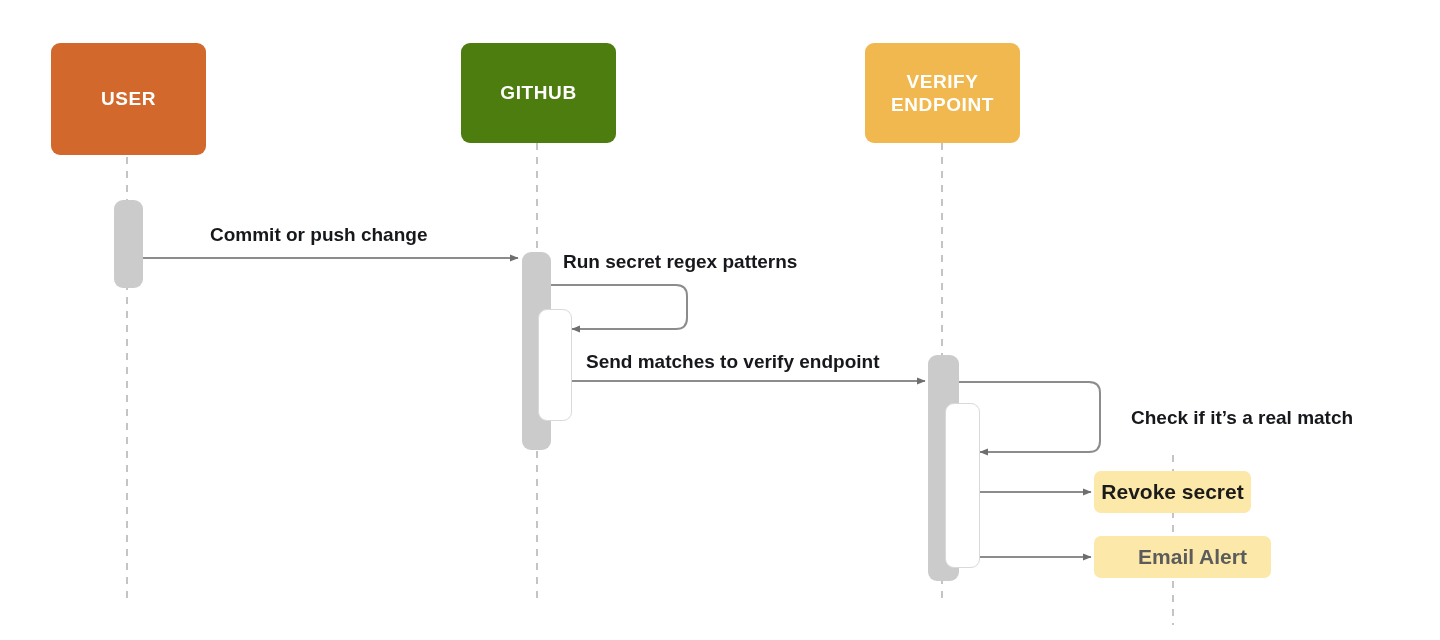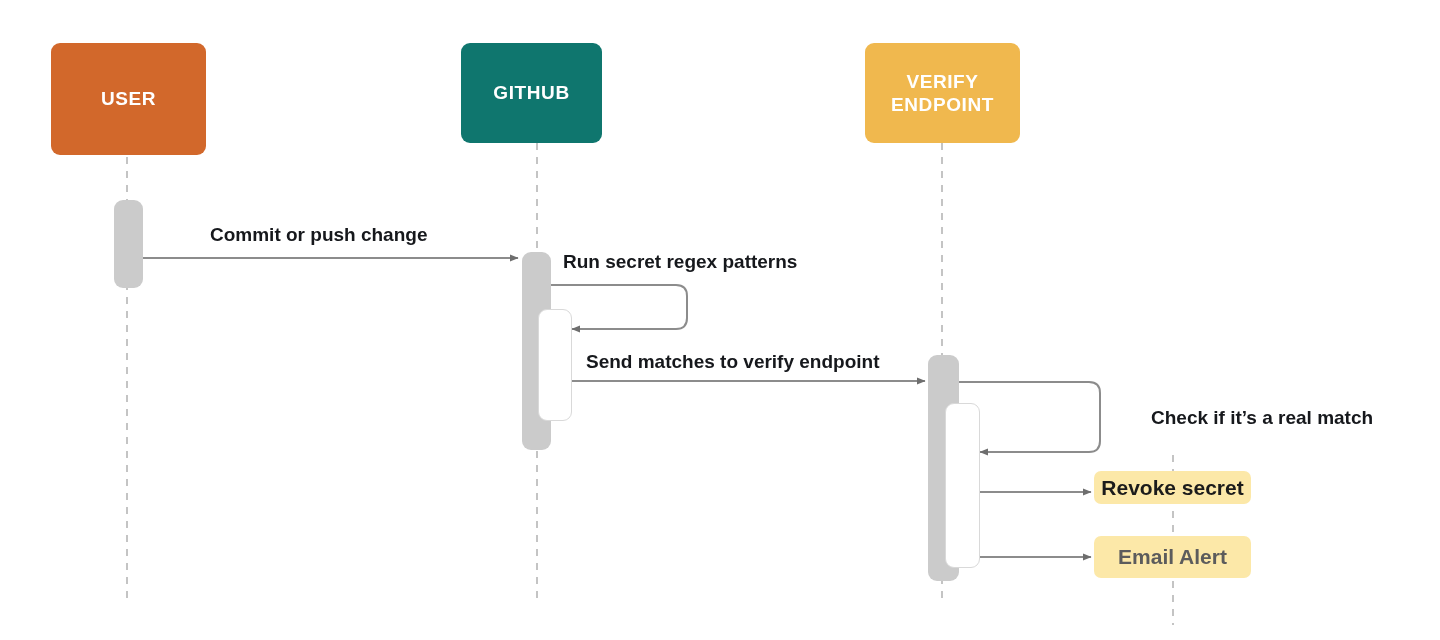--- a/index.html
+++ b/index.html
@@ -96,46 +96,46 @@
         <path d="M 959 382 L 1089 382 Q 1100 382 1100 393 L 1100 441 Q 1100 452 1089 452 L 980 452" fill="none" stroke="#8c8c8c" stroke-width="2" marker-end="url(#arrowhead)"></path>
         <line x1="978" y1="492" x2="1091" y2="492" stroke="#8c8c8c" stroke-width="2" marker-end="url(#arrowhead)"></line>
         <line x1="978" y1="557" x2="1091" y2="557" stroke="#8c8c8c" stroke-width="2" marker-end="url(#arrowhead)"></line>
       </g>
   </svg>
 
   <div id="actors">
       <div class="actor-box" style="left: 51px; top: 43px; width: 155px; height: 112px; background: rgb(210, 104, 43);">
         <span style="white-space: pre-line;">USER</span>
       </div>
-      <div class="actor-box" style="left: 461px; top: 43px; width: 141px; height: 100px; background: #0f766e; justify-content: center;">
+      <div class="actor-box" style="left: 461px; top: 43px; width: 155px; height: 100px; background: #4d7c0f; justify-content: center;">
         <span style="white-space: pre-line;">GITHUB</span>
       </div>
       <div class="actor-box" style="left: 865px; top: 43px; width: 155px; height: 100px; background: rgb(240, 184, 78);">
         <span style="white-space: pre-line;">VERIFY
 ENDPOINT</span>
       </div>
     </div>
 
   <div id="activations">
       <div class="activation-outer" style="left: 114px; top: 200px; width: 29px; height: 88px;"></div>
       <div class="activation-outer" style="left: 522px; top: 252px; width: 29px; height: 198px;"></div>
       <div class="activation-inner" style="left: 538px; top: 309px; width: 32px; height: 110px;"></div>
       <div class="activation-outer" style="left: 928px; top: 355px; width: 31px; height: 226px;"></div>
       <div class="activation-inner" style="left: 945px; top: 403px; width: 33px; height: 163px;"></div>
     </div>
 
   <div id="labels">
       <div class="msg-label" style="left: 207px; top: 224px;">Commit or push change</div>
       <div class="msg-label" style="left: 560px; top: 251px;">Run secret regex patterns</div>
       <div class="msg-label" style="left: 583px; top: 351px;">Send matches to verify endpoint</div>
-      <div class="msg-label" style="left: 1128px; top: 407px; margin-left: 20px;">Check if it’s a real match</div>
+      <div class="msg-label" style="left: 1128px; top: 407px;">Check if it’s a real match</div>
     </div>
 
   <div id="results">
-      <div class="result-box" style="left: 1094px; top: 471px; width: 157px; height: 33px; background: rgb(252, 232, 168); color: rgb(27, 27, 27);">
+      <div class="result-box" style="left: 1094px; top: 471px; width: 157px; height: 42px; background: rgb(252, 232, 168); color: rgb(27, 27, 27);">
         <span>Revoke secret</span>
       </div>
-      <div class="result-box" style="left: 1094px; top: 536px; width: 157px; height: 42px; background: rgb(252, 232, 168); color: rgb(92, 92, 92);">
+      <div class="result-box" style="left: 1094px; top: 536px; width: 157px; height: 42px; background: rgb(252, 232, 168); color: rgb(92, 92, 92); padding-left: 20px;">
         <span>Email Alert</span>
       </div>
     </div>
 
 </div>
 
 </body></html>

